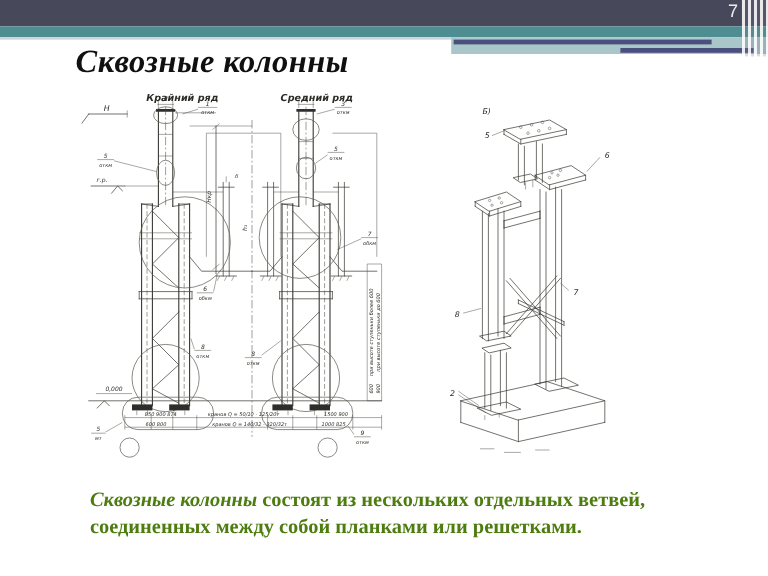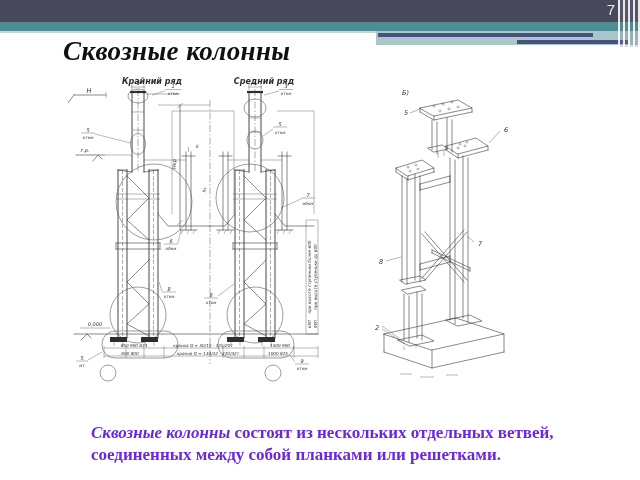--- a/index.html
+++ b/index.html
@@ -8,21 +8,21 @@
   .teal-band{position:absolute;top:22px;left:0;width:640px;height:9px;background:#4e8e92}
   .under-line{position:absolute;top:31px;left:0;width:378px;height:2px;background:#ccd3d8}
   .teal-light{position:absolute;top:31px;left:376px;width:264px;height:14px;background:#a9c6c8}
   .accent-bar-1{position:absolute;top:33px;left:378px;width:215px;height:4px;background:#4b4f7e}
   .accent-bar-2{position:absolute;top:40px;left:517px;width:111px;height:4px;background:#4b4f7e}
   .stripes{position:absolute;top:0;left:618px;width:22px;height:47px;
            background:repeating-linear-gradient(90deg,rgba(255,255,255,.88) 0 2.5px,rgba(120,125,140,.28) 2.5px 5px)}
   .page-num{position:absolute;top:1px;right:25px;color:#eceaf0;font:15px "Liberation Sans",sans-serif}
   .title{position:absolute;top:36px;left:63px;margin:0;font:italic 700 27px "Liberation Serif",serif;color:#101010;letter-spacing:.4px}
   .figure{position:absolute;top:72px;left:68px;width:500px;height:318px}
-  .body-text{position:absolute;top:406px;left:75px;width:492px;margin:16px;font:700 17px/1.28 "Liberation Serif",serif;color:#6d28d9}
+  .body-text{position:absolute;top:406px;left:75px;width:492px;margin:0;font:700 17px/1.28 "Liberation Serif",serif;color:#4d7c0f}
   .body-text .lead{font-style:italic}
   
   .k{stroke:#343430;stroke-width:.9;fill:none;stroke-linecap:square}
   .n{stroke:#3a3a35;stroke-width:.6;fill:none;stroke-linecap:square}
   .n4{stroke:#4a4a44;stroke-width:.4;fill:none}
   .d{stroke:#4a4a44;stroke-width:.45;fill:none;stroke-dasharray:4 2}
   .dd{stroke:#4a4a44;stroke-width:.45;fill:none;stroke-dasharray:7 2 1.5 2}
   .c{stroke:#5c5c54;stroke-width:.6;fill:none}
   .f{fill:#2e2e2a;stroke:none}
   .w2{stroke:#2e2e2a;stroke-width:2.2;fill:none}

